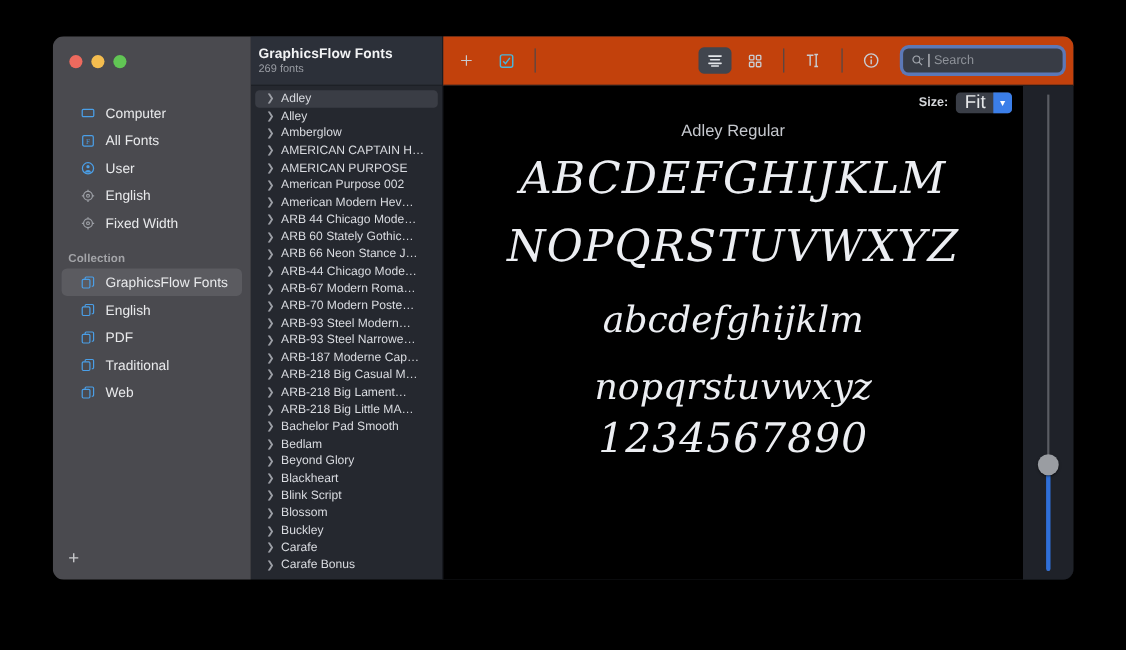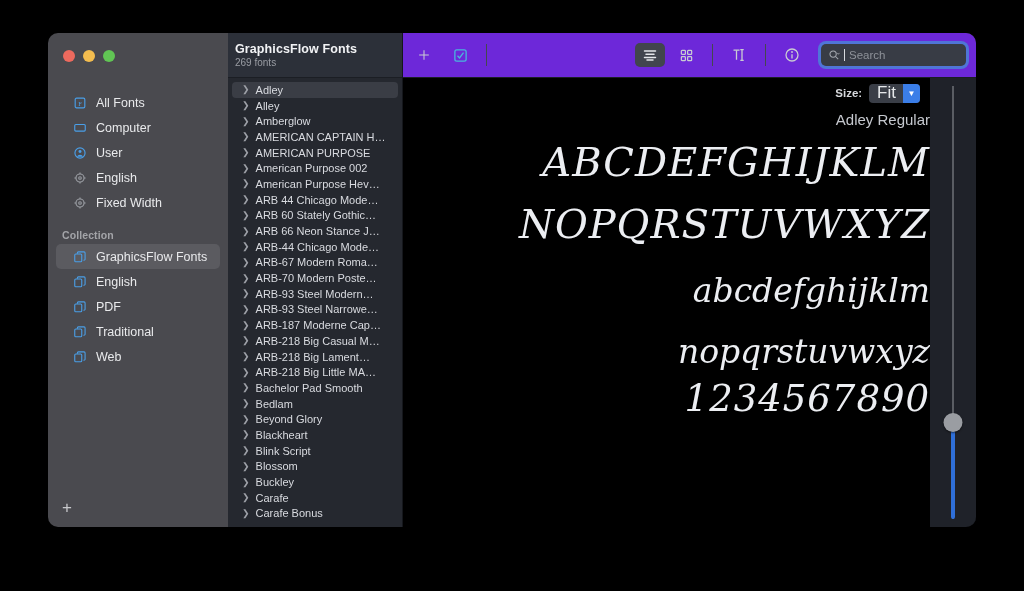--- a/index.html
+++ b/index.html
@@ -106,21 +106,21 @@
     font-size: 11px;
     white-space: nowrap;
   }
   .font-row.selected { background: #3a3d45; }
   .chev { color: #9da0a7; font-size: 9px; line-height: 1; flex: none; }
 
   
   .rightcol { flex: 1; display: flex; flex-direction: column; background: #2b2e36; }
   .toolbar {
     height: 45px;
-    background: #6d28d9;
+    background: #c2410c;
     display: flex;
     align-items: center;
     padding: 0 10px 0 6px;
     border-bottom: 1px solid #1b1e24;
     gap: 6px;
   }
   .tool-btn {
     width: 30px; height: 24px;
     display: flex; align-items: center; justify-content: center;
     border-radius: 5px;
@@ -176,21 +176,21 @@
     background: #3b7ee8;
     border-radius: 0 4px 4px 0;
     display: flex; align-items: center; justify-content: center;
     color: #fff; font-size: 8px;
   }
   .specimen {
     flex: 1;
     padding-right: 46px;
     display: flex;
     flex-direction: column;
-    align-items: flex-end;
+    align-items: center;
   }
   .spec-title {
     color: #c5c8ce;
     font-size: 15px;
     margin-top: 3px;
     margin-bottom: 6px;
   }
   .spec-row {
     color: #eceef2;
     font-family: "DejaVu Serif", serif;
@@ -247,31 +247,31 @@
     <div class="traffic">
       <div class="dot red"></div>
       <div class="dot yellow"></div>
       <div class="dot green"></div>
     </div>
 
     <div class="side-scroll">
 
       <div class="side-row">
         <svg class="side-icon" viewBox="0 0 16 16">
+          <rect x="2" y="4" width="12" height="7.5" rx="1.2" fill="none" stroke="#4a9fe8" stroke-width="1.3"></rect>
+        </svg>
+        <span>Computer</span>
+      </div>
+
+      <div class="side-row">
+        <svg class="side-icon" viewBox="0 0 16 16">
           <rect x="2.5" y="2.5" width="11" height="11" rx="1.5" fill="none" stroke="#4a9fe8" stroke-width="1.3"></rect>
           <text x="8" y="11.4" font-size="7.5" fill="#4a9fe8" text-anchor="middle" font-family="Liberation Serif, serif">F</text>
         </svg>
         <span>All Fonts</span>
-      </div>
-
-      <div class="side-row">
-        <svg class="side-icon" viewBox="0 0 16 16">
-          <rect x="2" y="4" width="12" height="7.5" rx="1.2" fill="none" stroke="#4a9fe8" stroke-width="1.3"></rect>
-        </svg>
-        <span>Computer</span>
       </div>
 
       <div class="side-row">
         <svg class="side-icon" viewBox="0 0 16 16">
           <circle cx="8" cy="8" r="5.8" fill="none" stroke="#4a9fe8" stroke-width="1.3"></circle>
           <circle cx="8" cy="6.3" r="1.7" fill="#4a9fe8"></circle>
           <path d="M4.6 12.3a3.6 3.6 0 0 1 6.8 0" fill="#4a9fe8"></path>
         </svg>
         <span>User</span>
       </div>
@@ -380,21 +380,21 @@
       <div class="font-row">
           <span class="chev">❯</span>
           <span>AMERICAN PURPOSE</span>
         </div>
       <div class="font-row">
           <span class="chev">❯</span>
           <span>American Purpose 002</span>
         </div>
       <div class="font-row">
           <span class="chev">❯</span>
-          <span>American Purpose Hev…</span>
+          <span>American Modern Hev…</span>
         </div>
       <div class="font-row">
           <span class="chev">❯</span>
           <span>ARB 44 Chicago Mode…</span>
         </div>
       <div class="font-row">
           <span class="chev">❯</span>
           <span>ARB 60 Stately Gothic…</span>
         </div>
       <div class="font-row">

